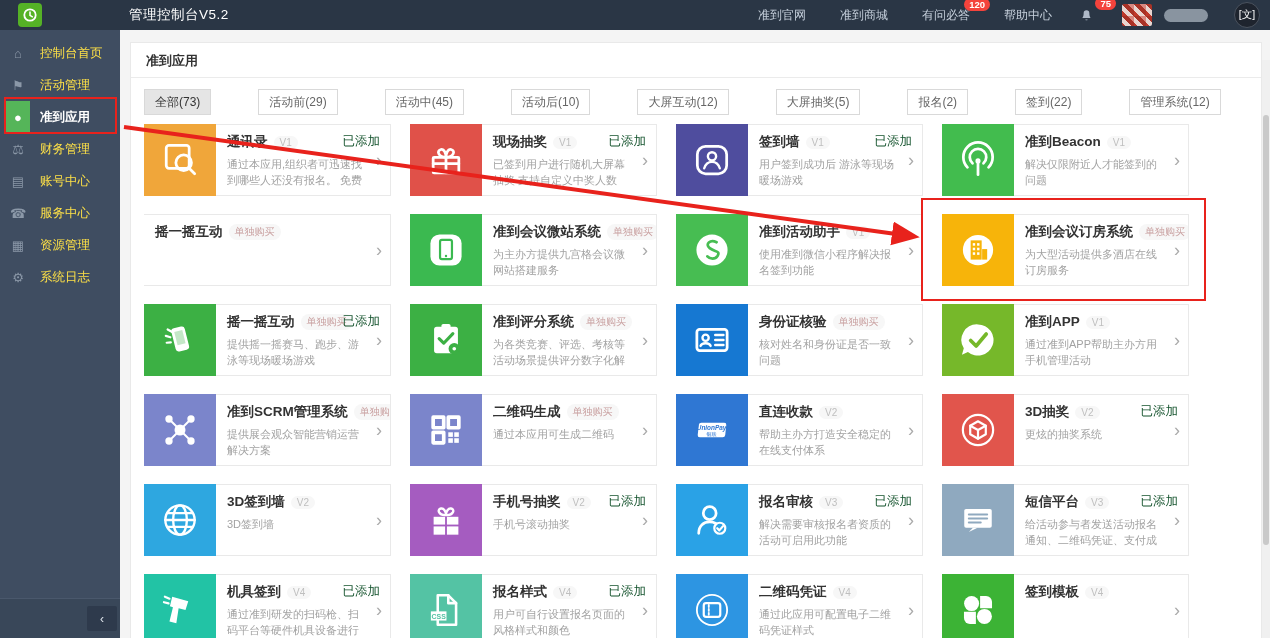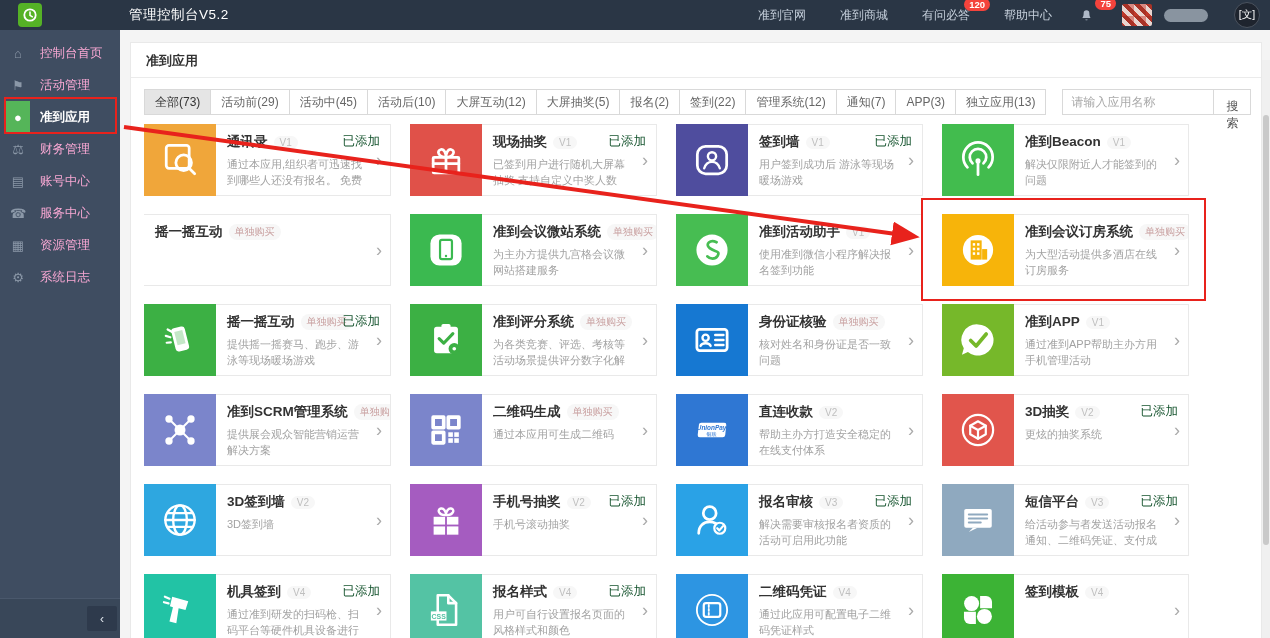--- a/index.html
+++ b/index.html
@@ -16,31 +16,31 @@
   .avatar { width:30px; height:22px; border-radius:2px;
     background:linear-gradient(45deg,#c0392b 25%,#e8d5d0 25%,#e8d5d0 50%,#a93226 50%,#a93226 75%,#d98880 75%); background-size:12px 12px; }
   .nameblob { width:44px; height:13px; border-radius:7px; background:#9aa4b0; opacity:.85; }
   .xlate { width:26px; height:26px; border-radius:50%; background:#1e242e; border:1px solid #4a525e; color:#fff; font-size:10.5px; display:flex; align-items:center; justify-content:center; }
 
   
   .sidebar { position:absolute; left:0; top:30px; width:120px; bottom:0; background:#3f4d61; z-index:4; }
   .side-list { padding-top:7px; }
   .side-item { position:relative; height:32px; display:flex; align-items:center; cursor:pointer; }
   .side-ico { width:24px; height:32px; margin-left:6px; display:flex; align-items:center; justify-content:center; color:#8b98a8; font-size:13px; flex:none; }
-  .side-label { margin-left:10px; color:#f9a8d4; font-size:12.5px; white-space:nowrap; }
+  .side-label { margin-left:10px; color:#fde047; font-size:12.5px; white-space:nowrap; }
   .side-item.active .side-ico { background:#55b559; color:#fff; }
   .side-item.active .side-label { color:#fff; font-weight:bold; }
   .side-foot { position:absolute; left:0; right:0; bottom:0; height:40px; background:#394759; border-top:1px solid #4a586c; }
   .collapse-btn { position:absolute; right:3px; bottom:7px; width:30px; height:25px; background:#2e3a4c; border-radius:2px; color:#dfe5ec; font-size:12px; display:flex; align-items:center; justify-content:center; cursor:pointer; }
 
   
   .content { position:absolute; left:120px; top:30px; right:0; bottom:0; background:#f4f4f4; }
   .panel { position:absolute; left:10px; top:12px; right:8px; bottom:-10px; background:#fff; border:1px solid #e9e9e9; }
   .panel-head { height:35px; line-height:35px; padding-left:15px; font-size:13px; font-weight:bold; color:#333; border-bottom:1px solid #ebebeb; }
-  .tabbar { display:flex; align-items:center; margin:11px 15px 0 14px; }
+  .tabbar { display:flex; align-items:center; margin:11px 15px 0 14px;gap:48px; }
   .tab { padding:0 10px; height:26px; line-height:24px; border:1px solid #d9d9d9; margin-left:-1px; font-size:12px; color:#666; background:#fff; cursor:pointer; white-space:nowrap; }
   .tab.active { background:#e5e5e5; color:#333; }
   .searchbox { display:flex; margin-left:16px; }
   .search-input { width:152px; height:26px; border:1px solid #d9d9d9; padding:0 8px; font-size:12px; color:#333; outline:none; font-family:inherit; }
   .search-input::placeholder { color:#a9a9a9; }
   .search-btn { height:26px; padding:8px 12px; margin-left:-1px; border:1px solid #d9d9d9; background:#fff; font-size:12px; color:#555; cursor:pointer; font-family:inherit; }
 
   
   .cards { display:grid; grid-template-columns:repeat(4,247px); gap:18px 19px; padding:9px 0 0 13px; }
   .card { position:relative; display:flex; height:72px; background:#fff; cursor:pointer; }

